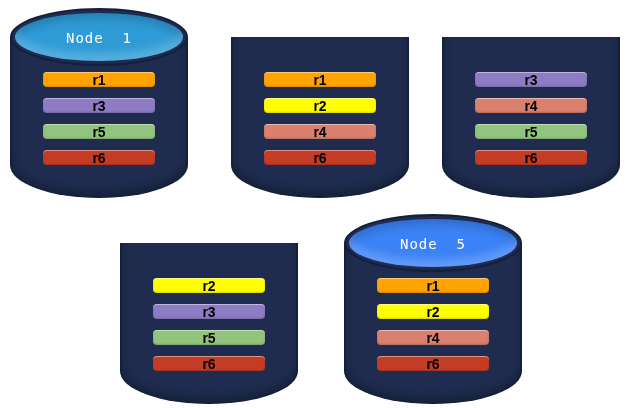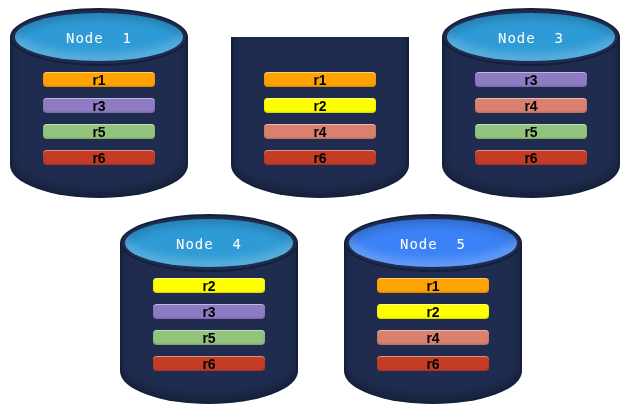--- a/index.html
+++ b/index.html
@@ -108,39 +108,29 @@
     <div class="cyl-body" style="background: rgb(31, 44, 79);"></div>
     <div class="bars">
         <div class="bar" style="background: rgb(255, 163, 2); color: rgb(0, 0, 0);">r1</div>
         <div class="bar" style="background: rgb(255, 255, 0); color: rgb(0, 0, 0);">r2</div>
         <div class="bar" style="background: rgb(217, 128, 111); color: rgb(0, 0, 0);">r4</div>
         <div class="bar" style="background: rgb(196, 60, 38); color: rgb(0, 0, 0);">r6</div>
       </div>
   </div>
     <div class="cylinder pos-2">
     <div class="cyl-body" style="background: rgb(31, 44, 79);"></div>
-    <div class="cyl-top" style="background: rgb(31, 44, 79);">
-      <div class="cyl-top-face" style="background: rgb(46, 155, 214);">
-        <span class="node-label" style="color: rgb(255, 255, 255);">Node  3</span>
-      </div>
-    </div>
     <div class="bars">
         <div class="bar" style="background: rgb(141, 124, 195); color: rgb(0, 0, 0);">r3</div>
         <div class="bar" style="background: rgb(217, 128, 111); color: rgb(0, 0, 0);">r4</div>
         <div class="bar" style="background: rgb(147, 196, 126); color: rgb(0, 0, 0);">r5</div>
         <div class="bar" style="background: rgb(196, 60, 38); color: rgb(0, 0, 0);">r6</div>
       </div>
   </div>
     <div class="cylinder pos-3">
     <div class="cyl-body" style="background: rgb(31, 44, 79);"></div>
-    <div class="cyl-top" style="background: rgb(31, 44, 79);">
-      <div class="cyl-top-face" style="background: rgb(46, 155, 214);">
-        <span class="node-label" style="color: rgb(255, 255, 255);">Node  4</span>
-      </div>
-    </div>
     <div class="bars">
         <div class="bar" style="background: rgb(255, 255, 0); color: rgb(0, 0, 0);">r2</div>
         <div class="bar" style="background: rgb(141, 124, 195); color: rgb(0, 0, 0);">r3</div>
         <div class="bar" style="background: rgb(147, 196, 126); color: rgb(0, 0, 0);">r5</div>
         <div class="bar" style="background: rgb(196, 60, 38); color: rgb(0, 0, 0);">r6</div>
       </div>
   </div>
     <div class="cylinder pos-4">
     <div class="cyl-body" style="background: rgb(31, 44, 79);"></div>
     <div class="cyl-top" style="background: rgb(31, 44, 79);">

